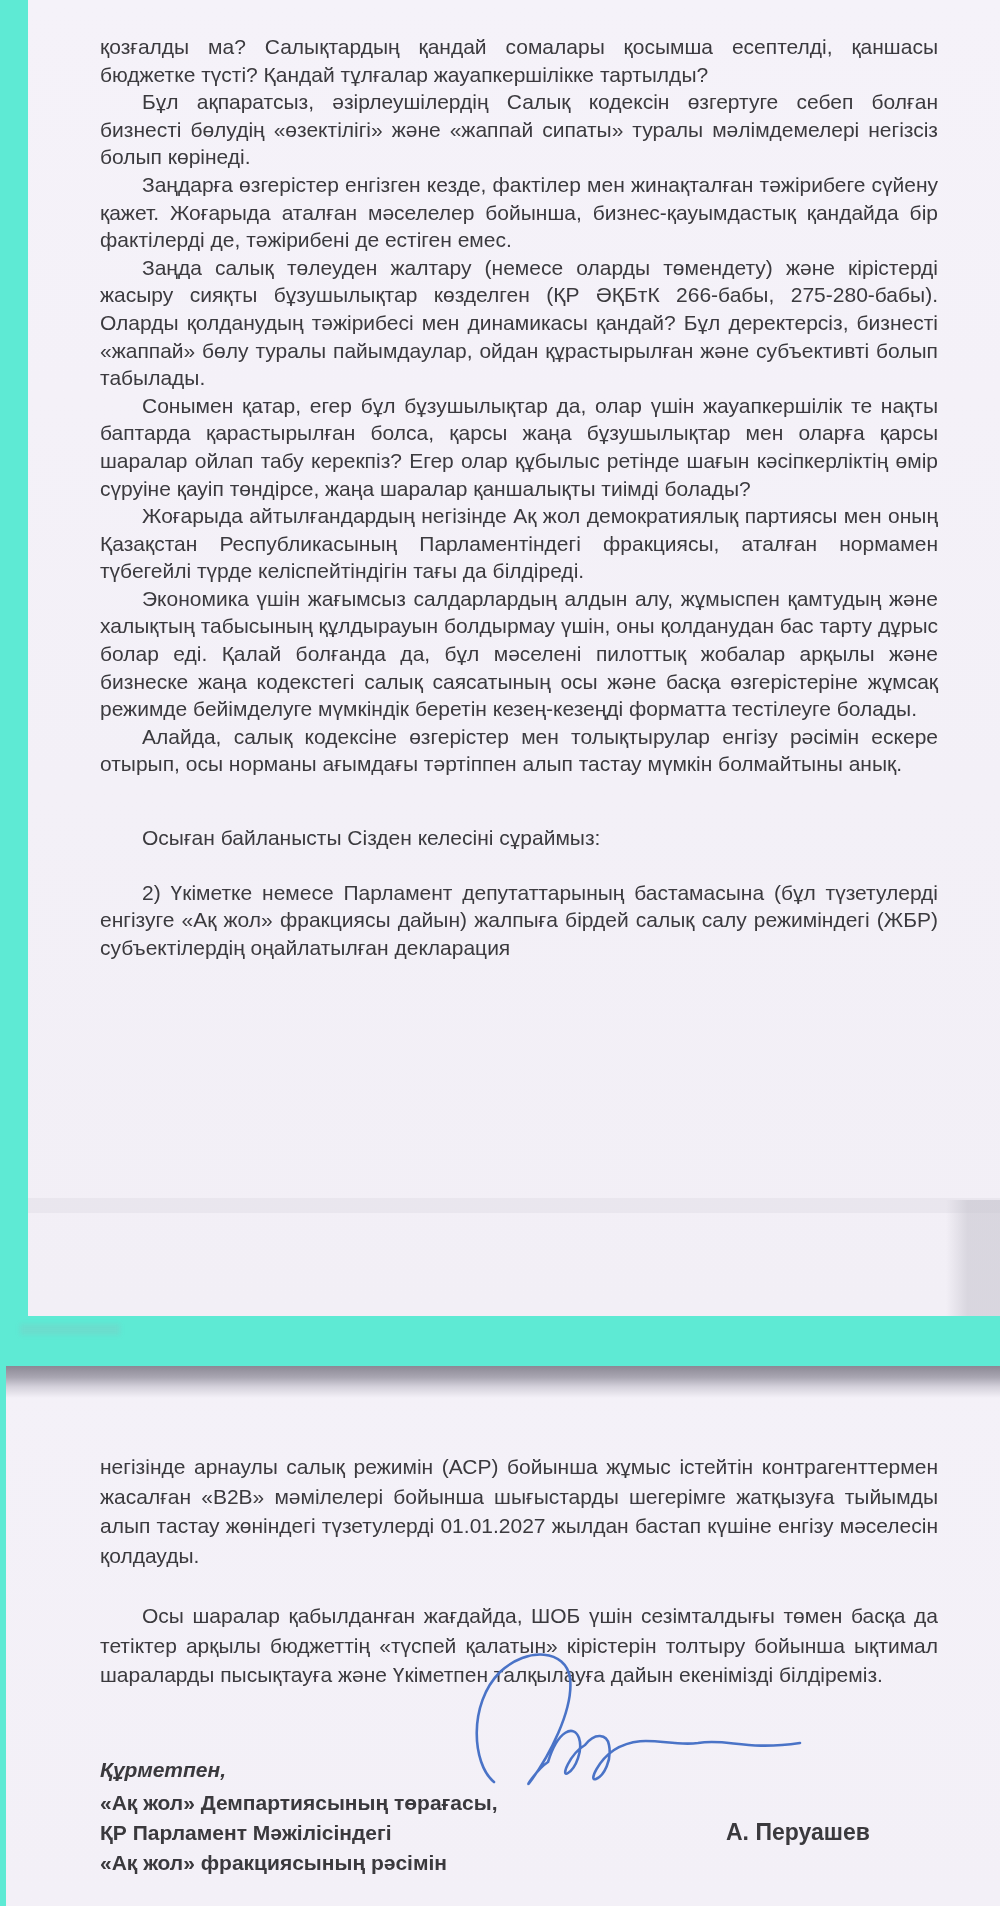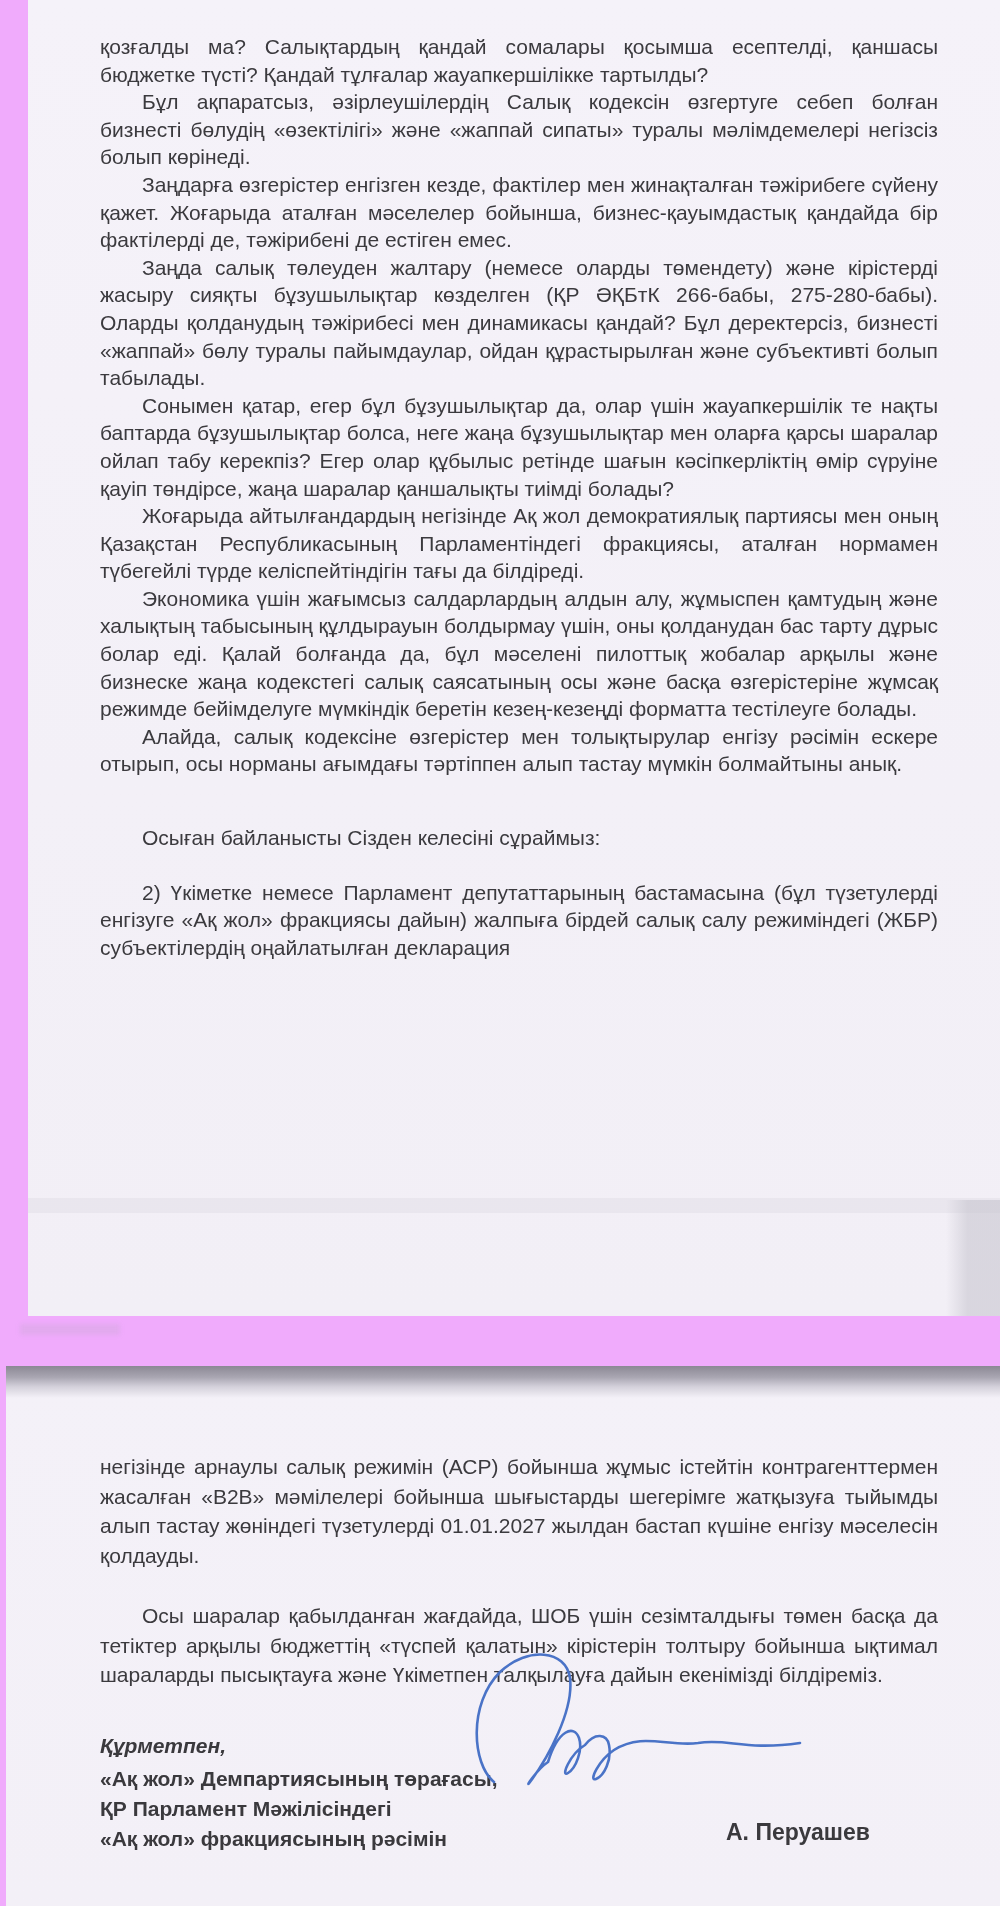--- a/index.html
+++ b/index.html
@@ -3,21 +3,21 @@
 <meta charset="utf-8">
 <style>
   * { margin:0; padding:0; box-sizing:border-box; }
   html,body { background:#ffffff; }
   body {
     width:1000px; height:1906px;
     position:relative;
     font-family:"Liberation Sans", sans-serif;
     overflow:hidden;
   }
-  .canvas { position:absolute; left:0; top:0; width:1000px; height:1906px; background:#f0abfc; overflow:hidden; }
+  .canvas { position:absolute; left:0; top:0; width:1000px; height:1906px; background:#5eead4; overflow:hidden; }
 
   
   .sheet { position:absolute; background:#f4f1f8; }
   .sheet.page1 { left:28px; top:0; width:972px; height:1316px;
     background:linear-gradient(180deg,#f5f2f9 0%, #f3f0f7 60%, #f2eff6 100%); }
   .sheet.page2 { left:6px; top:1366px; width:994px; height:540px;
     background:linear-gradient(180deg,#f4f1f8 0%, #f3f0f7 100%); }
 
   .page2-top-shadow { position:absolute; left:6px; top:1366px; width:994px; height:32px;
     background:linear-gradient(to bottom, #8b8894 0%, #a9a6b2 35%, #d4d1db 65%, #f4f1f8 100%); }
@@ -41,21 +41,21 @@
   .p2text { top:1452px; line-height:29.5px; }
   .spacer-a { height:46px; }
   .spacer-b { height:27px; }
   .spacer-c { height:31px; }
 
   
   .closing {
     position:absolute; left:100px; top:1731px; width:480px;
     font-size:21px; line-height:30px; font-weight:bold; color:#3a393d;
   }
-  .closing .salutation { font-style:italic; margin-bottom:3px; }
+  .closing .salutation { font-style:italic; margin-bottom:3px;margin-top:24px; }
   .signer-name {
     position:absolute; left:726px; top:1819px;
     font-size:23px; font-weight:bold; color:#3a393d;
   }
   .sig-wrap { position:absolute; left:452px; top:1650px; width:376px; height:152px; }
   .sig-wrap svg { display:block; }
 </style>
 </head>
 <body>
 
@@ -68,21 +68,21 @@
 
   <div class="artifact-band"></div>
   <div class="artifact-right"></div>
   <div class="artifact-smudge"></div>
 
   <div class="body-text p1text">
     <p class="cont">қозғалды ма? Салықтардың қандай сомалары қосымша есептелді, қаншасы бюджетке түсті? Қандай тұлғалар жауапкершілікке тартылды?</p>
     <p>Бұл ақпаратсыз, әзірлеушілердің Салық кодексін өзгертуге себеп болған бизнесті бөлудің «өзектілігі» және «жаппай сипаты» туралы мәлімдемелері негізсіз болып көрінеді.</p>
     <p>Заңдарға өзгерістер енгізген кезде, фактілер мен жинақталған тәжірибеге сүйену қажет. Жоғарыда аталған мәселелер бойынша, бизнес-қауымдастық қандайда бір фактілерді де, тәжірибені де естіген емес.</p>
     <p>Заңда салық төлеуден жалтару (немесе оларды төмендету) және кірістерді жасыру сияқты бұзушылықтар көзделген (ҚР ӘҚБтК 266-бабы, 275-280-бабы). Оларды қолданудың тәжірибесі мен динамикасы қандай? Бұл деректерсіз, бизнесті «жаппай» бөлу туралы пайымдаулар, ойдан құрастырылған және субъективті болып табылады.</p>
-    <p>Сонымен қатар, егер бұл бұзушылықтар да, олар үшін жауапкершілік те нақты баптарда бұзушылықтар болса, неге жаңа бұзушылықтар мен оларға қарсы шаралар ойлап табу керекпіз? Егер олар құбылыс ретінде шағын кәсіпкерліктің өмір сүруіне қауіп төндірсе, жаңа шаралар қаншалықты тиімді болады?</p>
+    <p>Сонымен қатар, егер бұл бұзушылықтар да, олар үшін жауапкершілік те нақты баптарда қарастырылған болса, қарсы жаңа бұзушылықтар мен оларға қарсы шаралар ойлап табу керекпіз? Егер олар құбылыс ретінде шағын кәсіпкерліктің өмір сүруіне қауіп төндірсе, жаңа шаралар қаншалықты тиімді болады?</p>
     <p>Жоғарыда айтылғандардың негізінде Ақ жол демократиялық партиясы мен оның Қазақстан Республикасының Парламентіндегі фракциясы, аталған нормамен түбегейлі түрде келіспейтіндігін тағы да білдіреді.</p>
     <p>Экономика үшін жағымсыз салдарлардың алдын алу, жұмыспен қамтудың және халықтың табысының құлдырауын болдырмау үшін, оны қолданудан бас тарту дұрыс болар еді. Қалай болғанда да, бұл мәселені пилоттық жобалар арқылы және бизнеске жаңа кодекстегі салық саясатының осы және басқа өзгерістеріне жұмсақ режимде бейімделуге мүмкіндік беретін кезең-кезеңді форматта тестілеуге болады.</p>
     <p>Алайда, салық кодексіне өзгерістер мен толықтырулар енгізу рәсімін ескере отырып, осы норманы ағымдағы тәртіппен алып тастау мүмкін болмайтыны анық.</p>
     <div class="spacer-a"></div>
     <p>Осыған байланысты Сізден келесіні сұраймыз:</p>
     <div class="spacer-b"></div>
     <p>2) Үкіметке немесе Парламент депутаттарының бастамасына (бұл түзетулерді енгізуге «Ақ жол» фракциясы дайын) жалпыға бірдей салық салу режиміндегі (ЖБР) субъектілердің оңайлатылған декларация</p>
   </div>
 
   <div class="body-text p2text">

